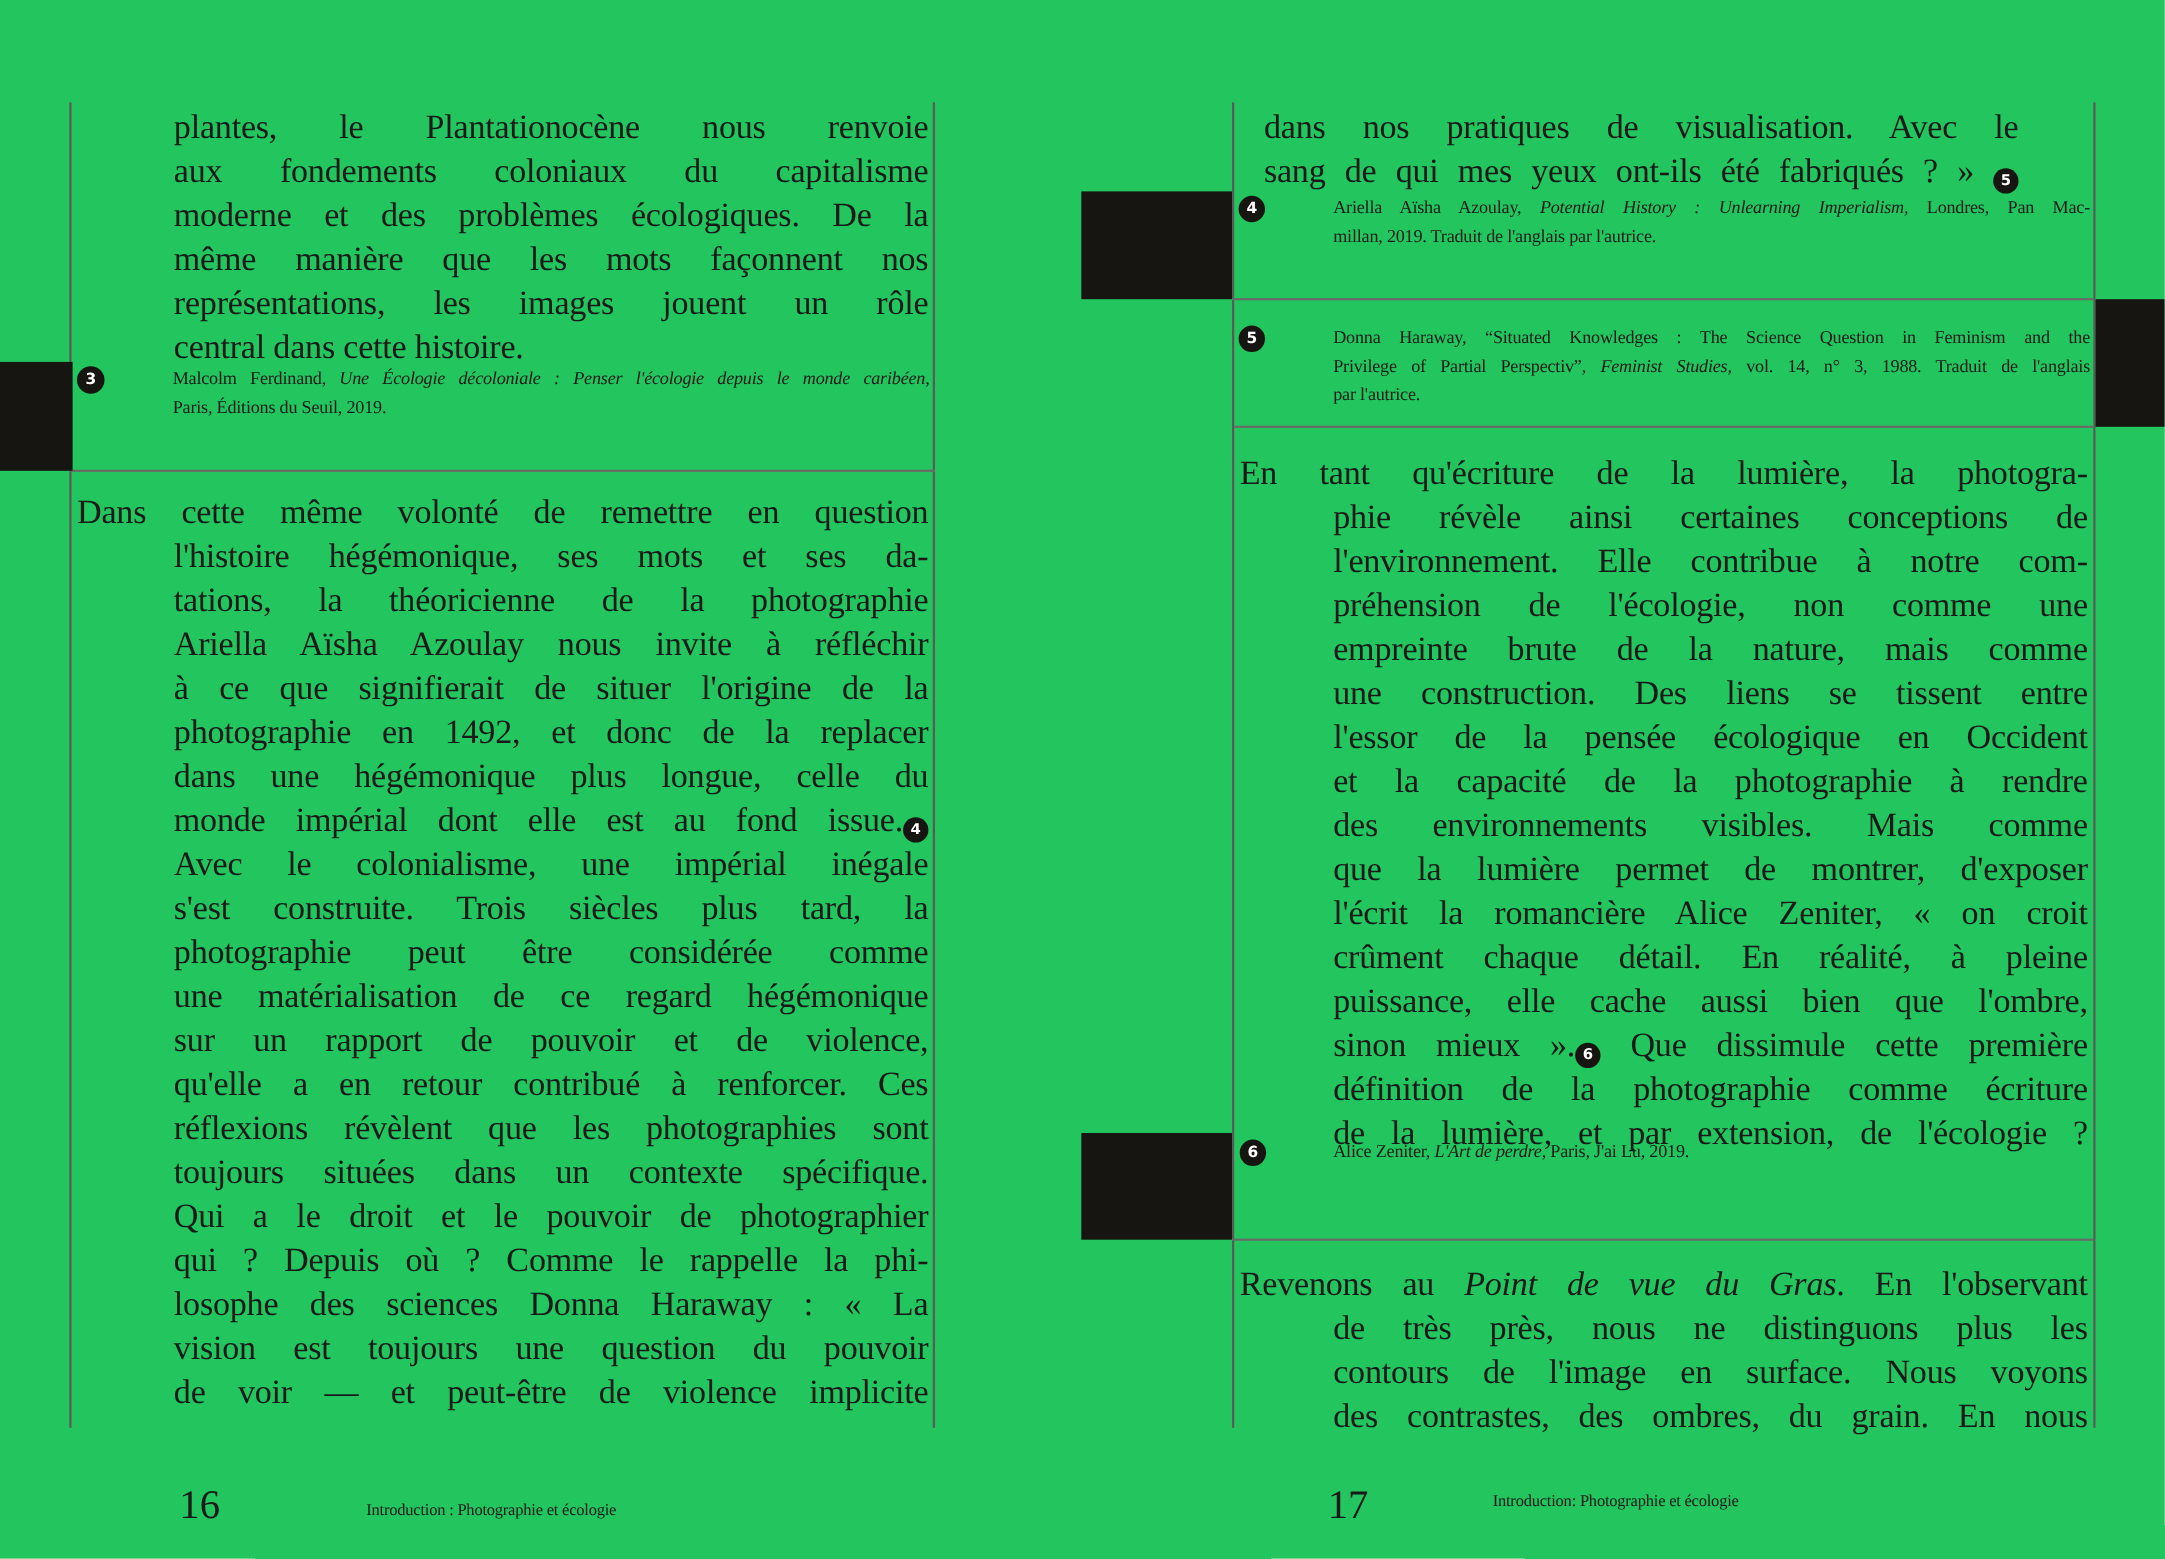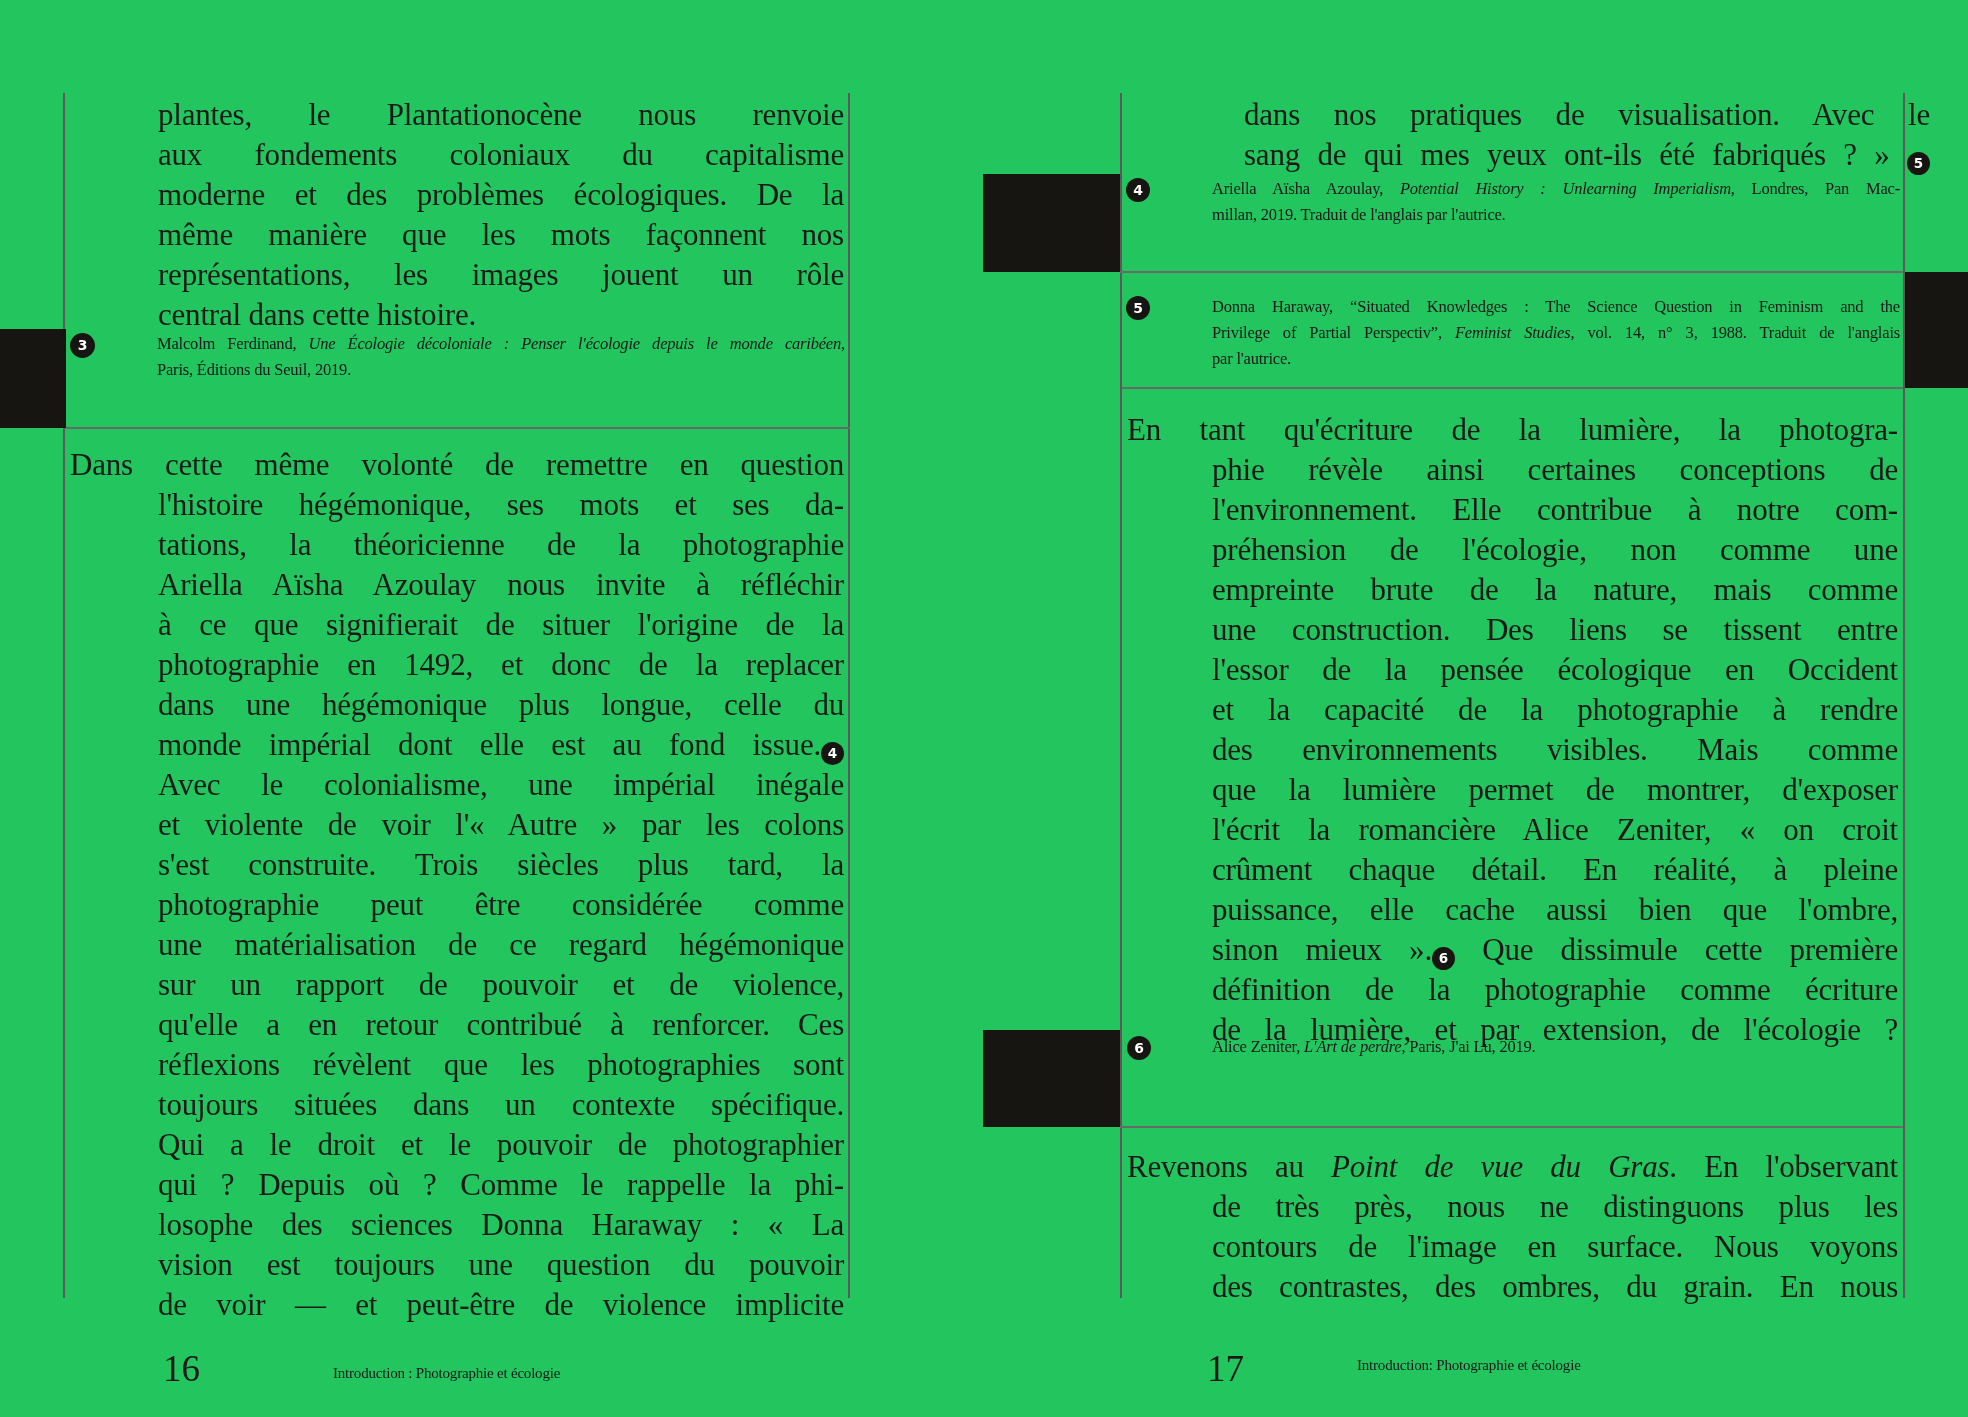--- a/index.html
+++ b/index.html
@@ -73,21 +73,20 @@
     <div class="para body" style="left:158px;top:445px;width:686px;--outdent:88px">
         <div class="line flush">Dans cette même volonté de remettre en question</div>
         <div class="line">l'histoire hégémonique, ses mots et ses da-</div>
         <div class="line">tations, la théoricienne de la photographie</div>
         <div class="line">Ariella Aïsha Azoulay nous invite à réfléchir</div>
         <div class="line">à ce que signifierait de situer l'origine de la</div>
         <div class="line">photographie en 1492, et donc de la replacer</div>
         <div class="line">dans une hégémonique plus longue, celle du</div>
         <div class="line">monde impérial dont elle est au fond issue.<span class="ref">4</span></div>
         <div class="line">Avec le colonialisme, une impérial inégale</div>
-        <div class="line">et violente de voir l'« Autre » par les colons</div>
         <div class="line">s'est construite. Trois siècles plus tard, la</div>
         <div class="line">photographie peut être considérée comme</div>
         <div class="line">une matérialisation de ce regard hégémonique</div>
         <div class="line">sur un rapport de pouvoir et de violence,</div>
         <div class="line">qu'elle a en retour contribué à renforcer. Ces</div>
         <div class="line">réflexions révèlent que les photographies sont</div>
         <div class="line">toujours situées dans un contexte spécifique.</div>
         <div class="line">Qui a le droit et le pouvoir de photographier</div>
         <div class="line">qui ? Depuis où ? Comme le rappelle la phi-</div>
         <div class="line">losophe des sciences Donna Haraway : « La</div>
@@ -104,21 +103,21 @@
     <div class="vrule" style="left:1120px;top:93px;height:1205px"></div>
     <div class="vrule" style="left:1903px;top:93px;height:1205px"></div>
     <div class="hrule" style="left:1120px;top:271px;width:783px"></div>
     <div class="hrule" style="left:1122px;top:387px;width:781px"></div>
     <div class="hrule" style="left:1120px;top:1126px;width:783px"></div>
 
     <div class="block" style="left:983px;top:174px;width:137px;height:98px"></div>
     <div class="block" style="left:983px;top:1030px;width:137px;height:97px"></div>
     <div class="block" style="left:1905px;top:272px;width:63px;height:116px"></div>
 
-    <div class="para body" style="left:1244px;top:95px;width:686px">
+    <div class="para body" style="left:1149px;top:95px;width:686px">
         <div class="line">dans nos pratiques de visualisation. Avec le</div>
         <div class="line">sang de qui mes yeux ont-ils été fabriqués ? » <span class="ref">5</span></div>
       </div>
 
     <div class="fnmark" style="left:1126px;top:178px;width:24px;height:24px;line-height:24px">4</div>
     <div class="para fnote" style="left:1212px;top:176px;width:688px">
         <div class="line">Ariella Aïsha Azoulay, <i>Potential History : Unlearning Imperialism</i>, Londres, Pan Mac-</div>
         <div class="line end">millan, 2019. Traduit de l'anglais par l'autrice.</div>
       </div>
 

